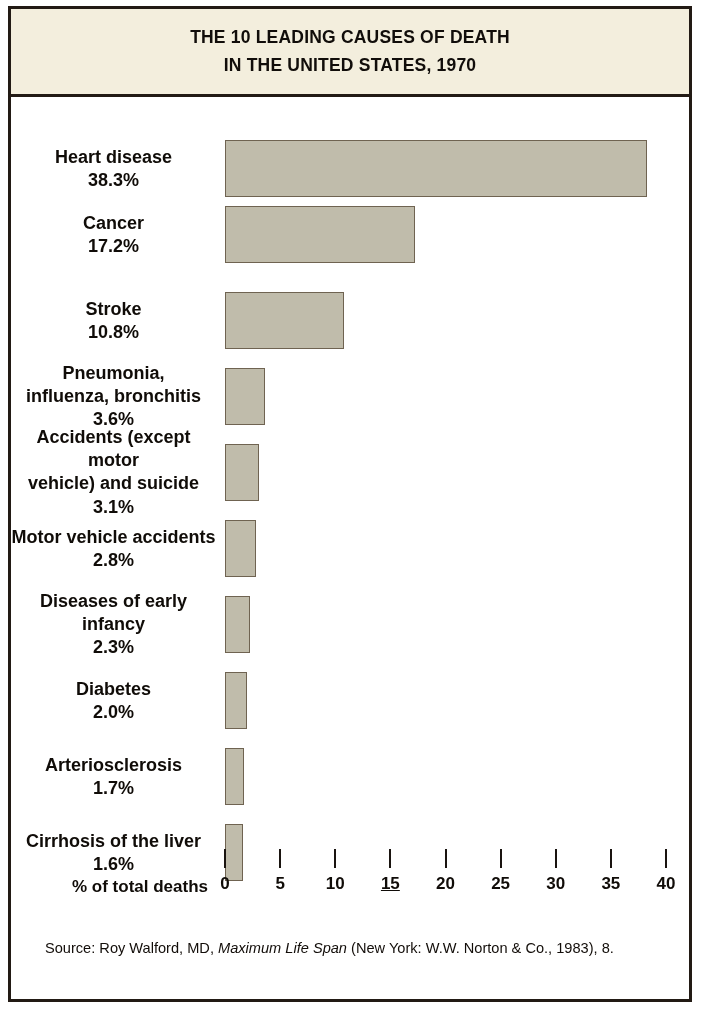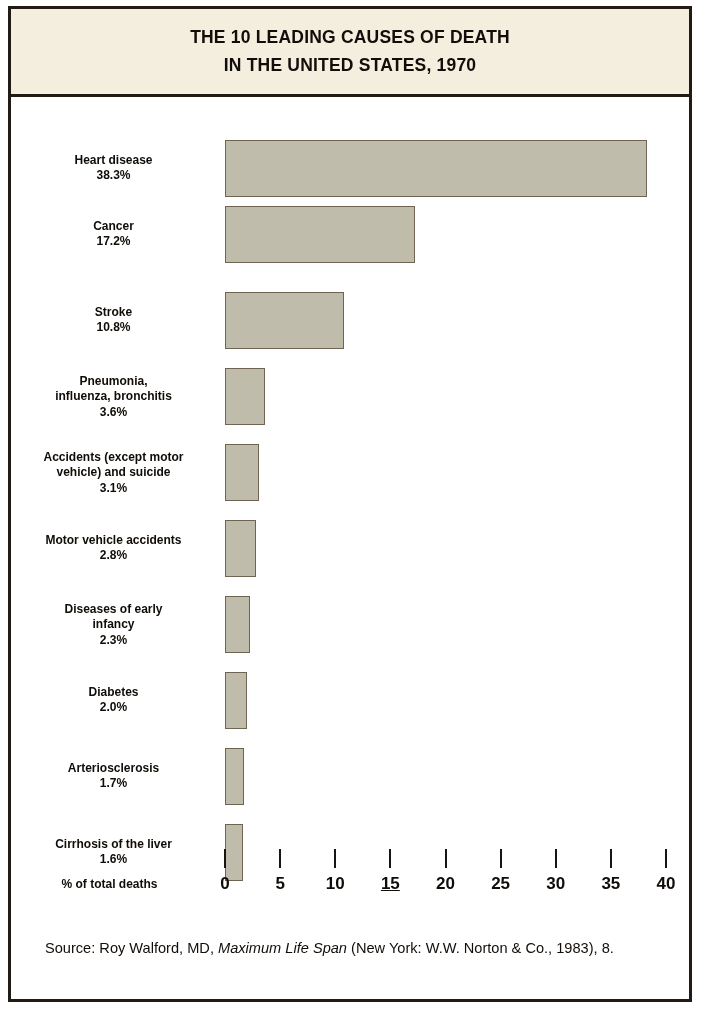--- a/index.html
+++ b/index.html
@@ -73,21 +73,21 @@
     height: 57px;
   }
 
   .row-label {
     position: absolute;
     left: 0;
     top: 50%;
     transform: translateY(-50%);
     width: 205px;
     text-align: center;
-    font-size: 12px;
+    font-size: 18px;
     font-weight: bold;
     line-height: 1.30;
     color: #100c08;
   }
   .row-label .pct { display: block; }
 
   .bar {
     position: absolute;
     left: 214px;
     top: 0;
@@ -118,22 +118,22 @@
     font-weight: bold;
     color: #100c08;
     transform: translateX(-50%);
     white-space: nowrap;
   }
   .axis-title {
     position: absolute;
     left: 0;
     top: 28px;
     width: 197px;
-    text-align: center;
-    font-size: 12px;
+    text-align: right;
+    font-size: 17px;
     font-weight: bold;
     color: #100c08;
   }
 
   
   .source {
     position: absolute;
     left: 34px;
     top: 928px;
     width: 624px;

